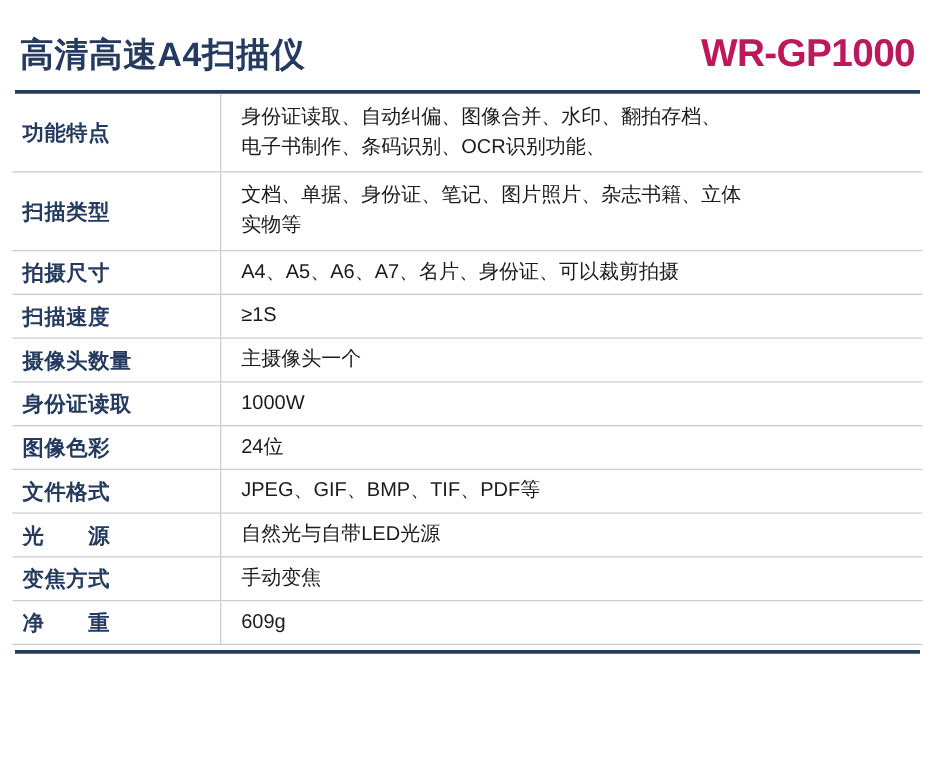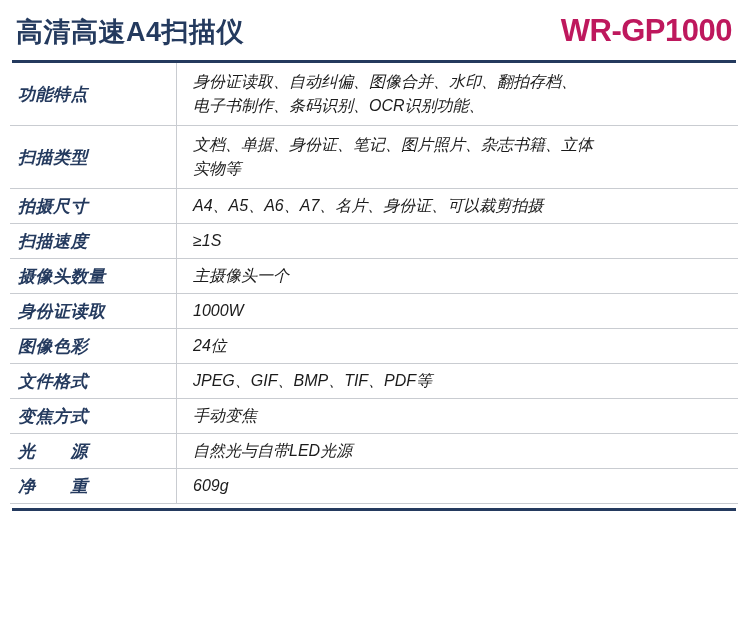--- a/index.html
+++ b/index.html
@@ -12,21 +12,21 @@
     height: 626px;
     font-family: "Liberation Sans", "DejaVu Sans", sans-serif;
     color: #1b1b1b;
     overflow: hidden;
   }
   .sheet {
     width: 748px;
     height: 626px;
     position: relative;
     box-sizing: border-box;
-    padding: 4px 10px;
+    padding: 16px 10px;
   }
   .header {
     display: flex;
     align-items: flex-end;
     justify-content: space-between;
     padding: 10px 6px 8px 6px;
   }
   .title-main {
     font-size: 27px;
     font-weight: bold;
@@ -45,21 +45,20 @@
   .rule-top {
     height: 3px;
     background: #243a5e;
     margin: 4px 2px 0 2px;
   }
   .spec-table {
     width: 100%;
     border-collapse: collapse;
     table-layout: fixed;
     margin-top: 0;
-    font-style: italic;
   }
   .spec-table tr {
     border-bottom: 1px solid #c9ccd1;
   }
   .spec-table td {
     vertical-align: middle;
     padding: 5px 0;
   }
   td.label {
     width: 152px;
@@ -156,30 +155,30 @@
 
       <tr>
         <td class="label">文件格式</td>
         <td class="value">
           <span class="value-line">JPEG、GIF、BMP、TIF、PDF等</span>
         </td>
       </tr>
 
 
       <tr>
-        <td class="label">变焦方式</td>
+        <td class="label">光　　源</td>
         <td class="value">
-          <span class="value-line">手动变焦</span>
+          <span class="value-line">自然光与自带LED光源</span>
         </td>
       </tr>
 
       <tr>
-        <td class="label">光　　源</td>
+        <td class="label">变焦方式</td>
         <td class="value">
-          <span class="value-line">自然光与自带LED光源</span>
+          <span class="value-line">手动变焦</span>
         </td>
       </tr>
 
       <tr>
         <td class="label">净　　重</td>
         <td class="value">
           <span class="value-line">609g</span>
         </td>
       </tr>
 

